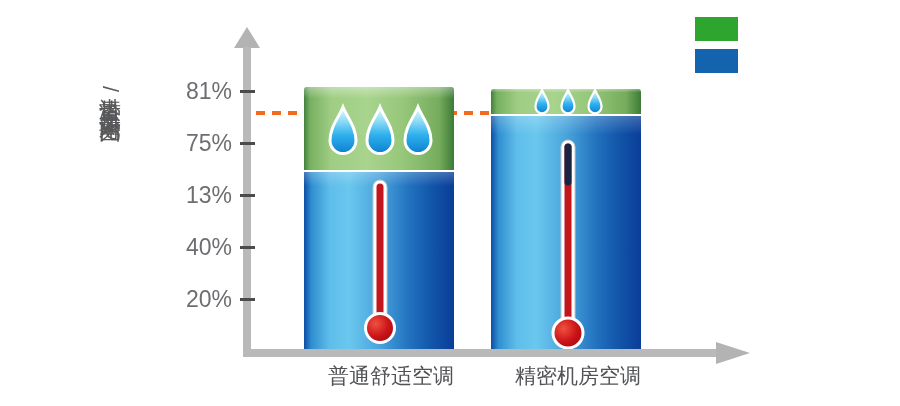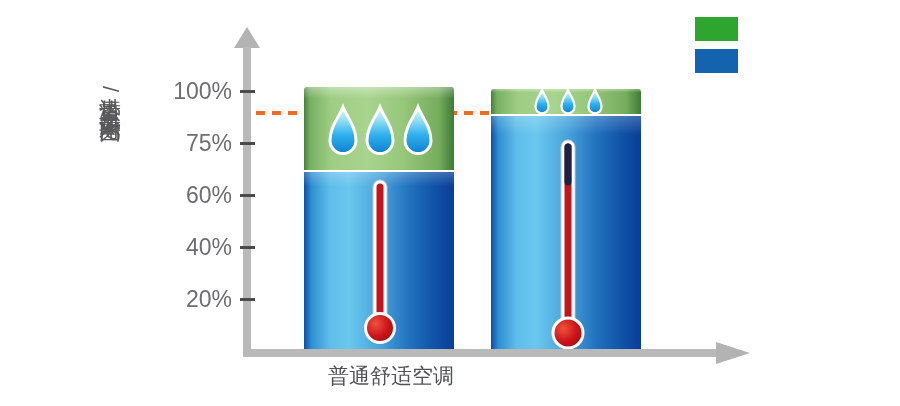--- a/index.html
+++ b/index.html
@@ -71,23 +71,23 @@
   .lglab{position:absolute;left:747px;font-size:23px;color:#4b4c4e;}
   .lglab.l1{top:14px}.lglab.l2{top:46px}
 </style>
 </head>
 <body>
 
 <div class="stage">
 
   <div class="vtitle">潜热量/显热量对比图</div>
 
-  <div class="ylab t100">100%</div>
+  <div class="ylab t100">81%</div>
   <div class="ylab t80">75%</div>
-  <div class="ylab t60">60%</div>
+  <div class="ylab t60">13%</div>
   <div class="ylab t40">40%</div>
   <div class="ylab t20">20%</div>
 
   <div class="yarrow"></div>
   <div class="yaxis"></div>
   <div class="tick t100"></div>
   <div class="tick t80"></div>
   <div class="tick t60"></div>
   <div class="tick t40"></div>
   <div class="tick t20"></div>
@@ -136,17 +136,18 @@
       <g>
         <rect x="70" y="51" width="14" height="194" rx="7" fill="#ffffff" stroke="#c2c6ca" stroke-width="1"></rect>
         <rect x="73.5" y="54.5" width="7" height="188" rx="3.5" fill="#c2151c"></rect>
         <rect x="73.5" y="54.5" width="7" height="42" rx="3.5" fill="#1b2342"></rect>
         <circle cx="77" cy="244" r="15" fill="url(#bulbg)" stroke="#ffffff" stroke-width="3"></circle>
       </g>
     </svg>
   </div>
 
   <div class="cat c1">普通舒适空调</div>
+  <div class="cat c2">精密机房空调</div>
 
   <div class="sw sw-green"></div>
   <div class="sw sw-blue"></div>
 
 </div>
 
 </body></html>

